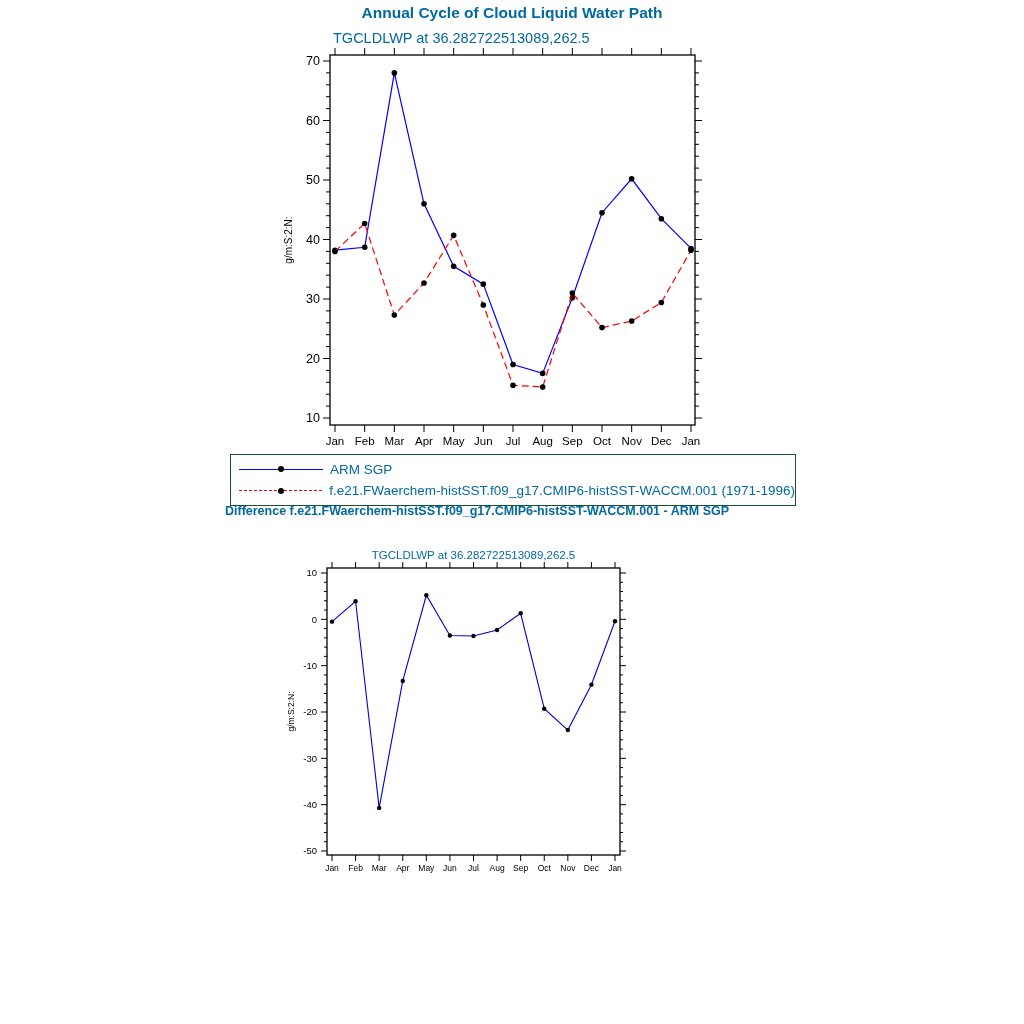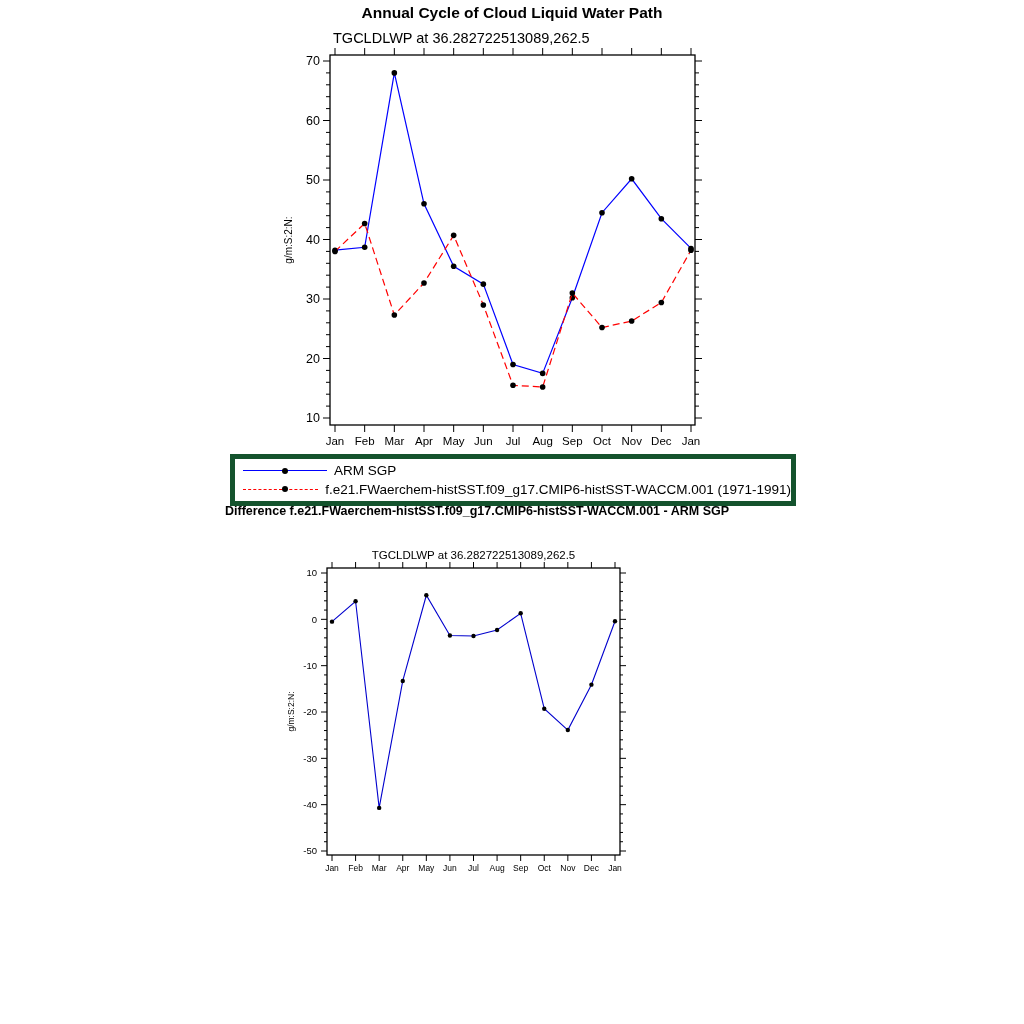--- a/index.html
+++ b/index.html
@@ -1,28 +1,28 @@
 <!DOCTYPE html>
 <html><head>
 <meta charset="utf-8">
 <style>
   html,body{margin:0;padding:0;background:#ffffff;}
   #page{position:relative;width:1012px;height:1024px;background:#ffffff;overflow:hidden;
-        font-family:"Liberation Sans", sans-serif;color:#000000;}
+        font-family:"Liberation Sans", sans-serif;color:#0369a1;}
   #plot-svg{position:absolute;left:0;top:0;}
   #plot-svg text{font-family:"Liberation Sans", sans-serif;fill:#000;}
   .main-title{position:absolute;top:4px;left:0;width:1024px;text-align:center;
               font-size:15.5px;font-weight:bold;}
   .top-subtitle{position:absolute;top:30px;left:333px;font-size:14.5px;}
   .diff-title{position:absolute;top:504px;left:0;width:954px;text-align:center;
               font-size:12.5px;font-weight:bold;}
   .diff-subtitle{position:absolute;top:549px;left:327px;width:293px;text-align:center;
               font-size:11.5px;}
   .legend{position:absolute;left:230px;top:454px;width:566px;height:52px;
-          border:5px solid #14532d;background:#fff;display:flex;flex-direction:column;
+          border:1px solid #14532d;background:#fff;display:flex;flex-direction:column;
           justify-content:space-evenly;padding-left:8px;box-sizing:border-box;}
   .legend-row{display:flex;align-items:center;font-size:13.5px;line-height:1;}
   .sample{position:relative;width:84px;height:0;border-top:1.6px solid #0000ff;margin-right:7px;}
   .dot{position:absolute;left:39px;top:-3.5px;width:6px;height:6px;border-radius:50%;background:#000;}
   .legend-label{white-space:nowrap;}
 </style>
 </head>
 <body>
 
 <div id="page">
@@ -299,20 +299,20 @@
     <div class="legend-row">
       <span class="sample" style="border-top: 1.6px solid rgb(0, 0, 255);">
           <span class="dot"></span>
         </span>
       <span class="legend-label">ARM SGP</span>
     </div>
     <div class="legend-row">
       <span class="sample" style="border-top: 1.6px dashed rgb(255, 0, 0);">
           <span class="dot"></span>
         </span>
-      <span class="legend-label">f.e21.FWaerchem-histSST.f09_g17.CMIP6-histSST-WACCM.001 (1971-1991)</span>
+      <span class="legend-label">f.e21.FWaerchem-histSST.f09_g17.CMIP6-histSST-WACCM.001 (1971-1996)</span>
     </div>
   </div>
 
   <div class="diff-title">Difference f.e21.FWaerchem-histSST.f09_g17.CMIP6-histSST-WACCM.001 - ARM SGP</div>
   <div class="diff-subtitle">TGCLDLWP at 36.282722513089,262.5</div>
 
 </div>
 
 </body></html>

